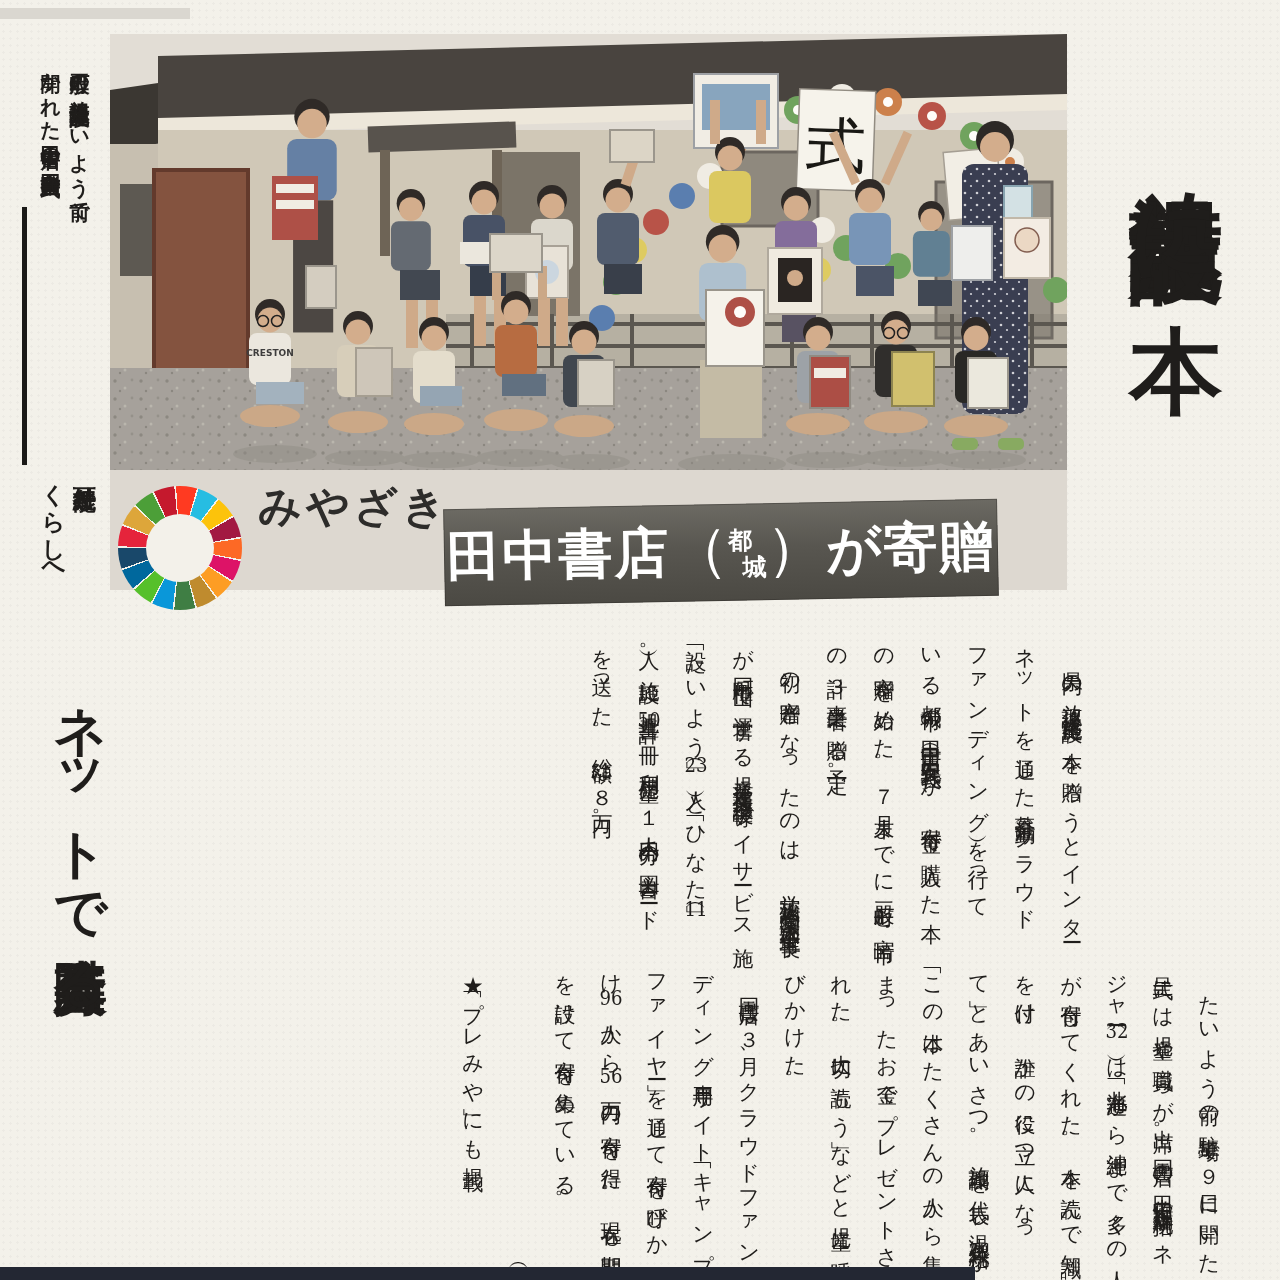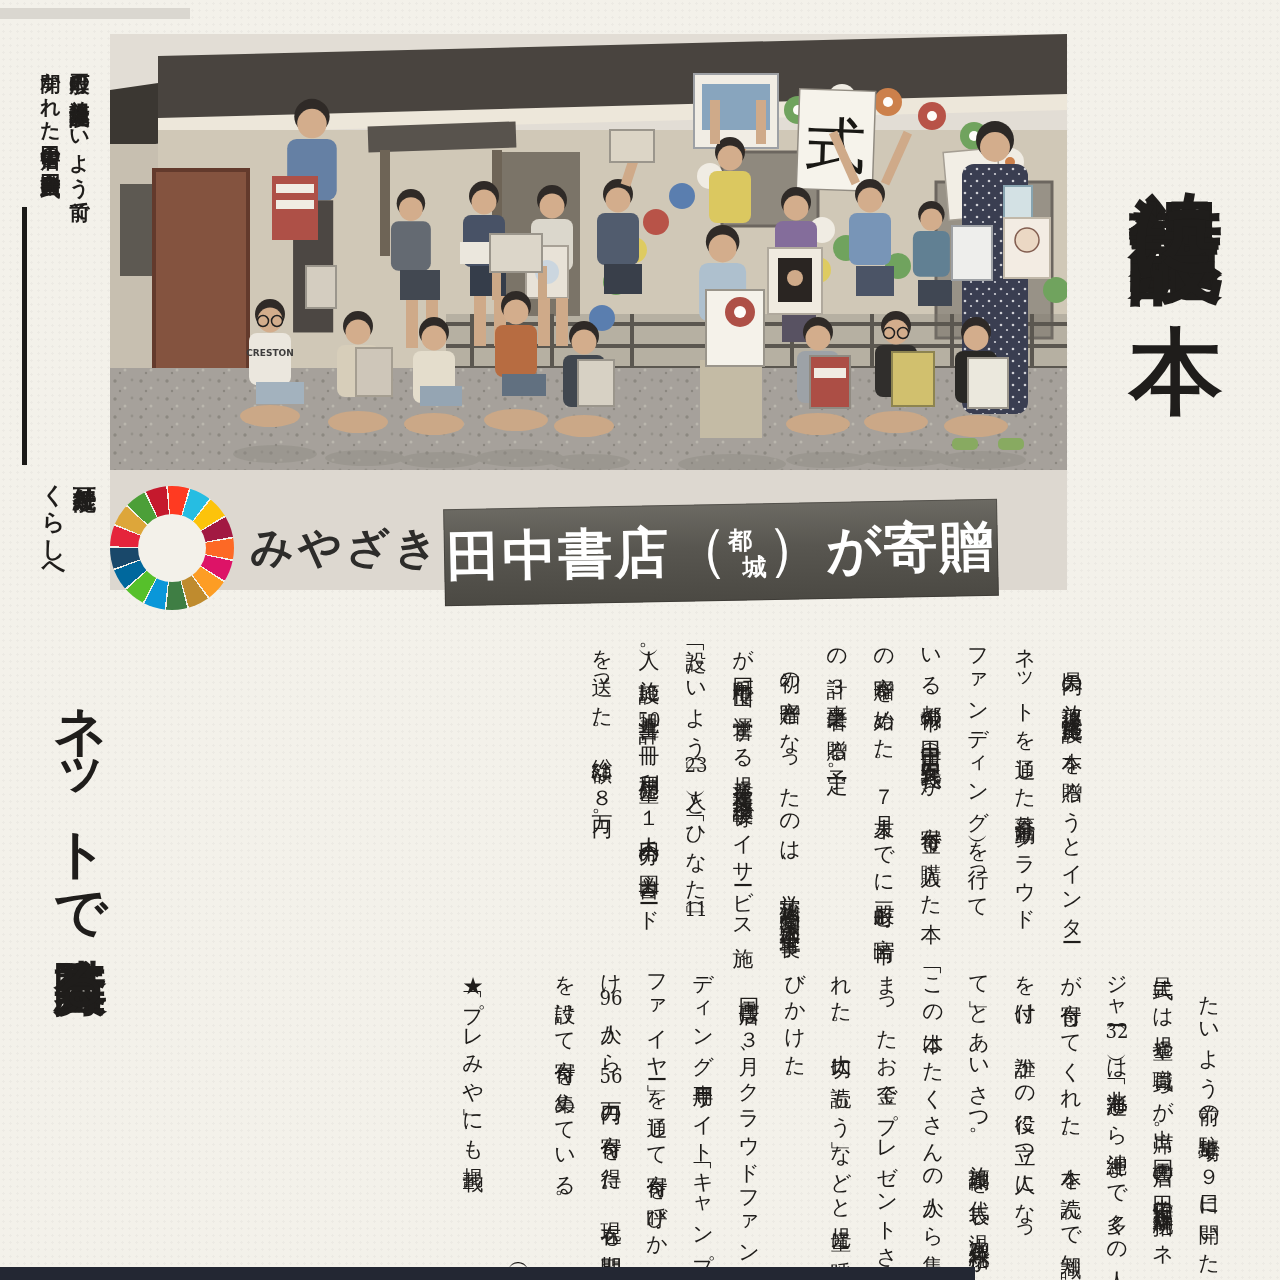--- a/index.html
+++ b/index.html
@@ -37,22 +37,22 @@
     position:absolute;right:44px;top:118px;height:870px;
     font-size:93px;font-weight:700;line-height:118px;letter-spacing:3px;
   }
   
   .headline-left{
     position:absolute;left:48px;top:670px;height:545px;
     font-size:53px;font-weight:700;line-height:68px;letter-spacing:1px;
   }
 
   
-  .sdgs{position:absolute;left:110px;top:486px;display:flex;align-items:center;gap:16px;
-    font-family:Liberation Sans, sans-serif;}
+  .sdgs{position:absolute;left:118px;top:486px;display:flex;align-items:flex-start;gap:16px;
+    font-family:Liberation Mono, monospace;}
   .sdg-wheel{position:relative;width:124px;height:124px;border-radius:50%;}
   .sdg-hole{position:absolute;left:28px;top:28px;width:68px;height:68px;border-radius:50%;background:#f3f1ea;}
   .sdgs-text{display:flex;flex-direction:column;color:#2d2c2a;}
   .sdgs-line1{font-size:43px;font-weight:700;letter-spacing:4px;line-height:1.1;}
   .sdgs-line2{font-size:56px;font-weight:700;letter-spacing:2px;line-height:1.0;}
 
   
   .eco-label{
     position:absolute;left:38px;top:468px;height:150px;
     font-family:"DejaVu Sans","Liberation Sans",sans-serif;

